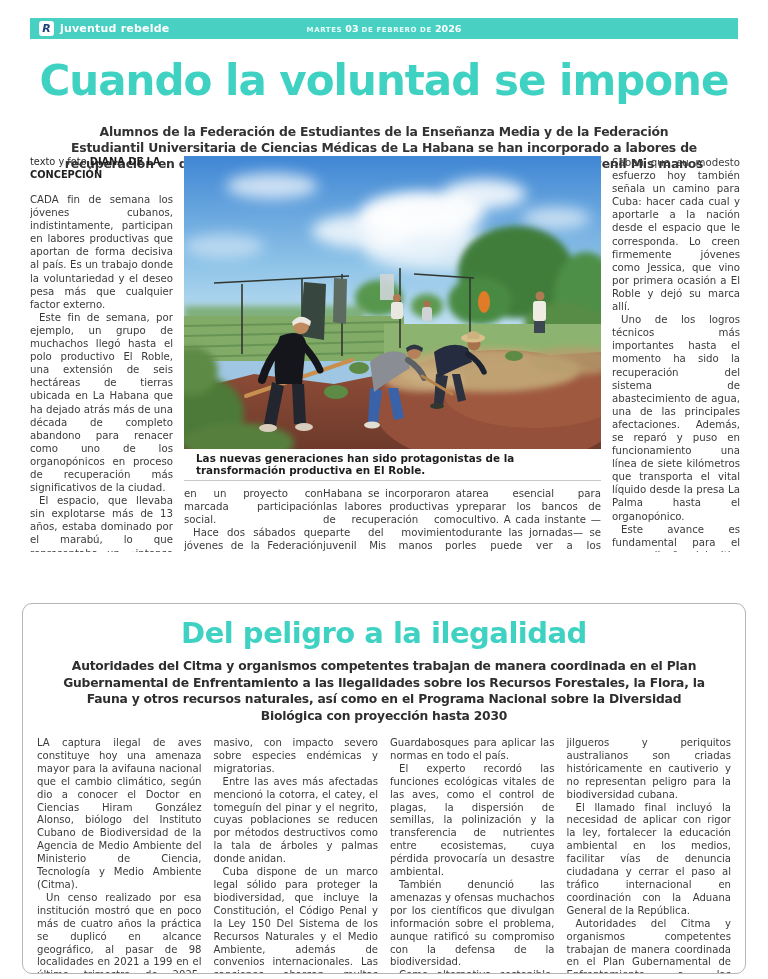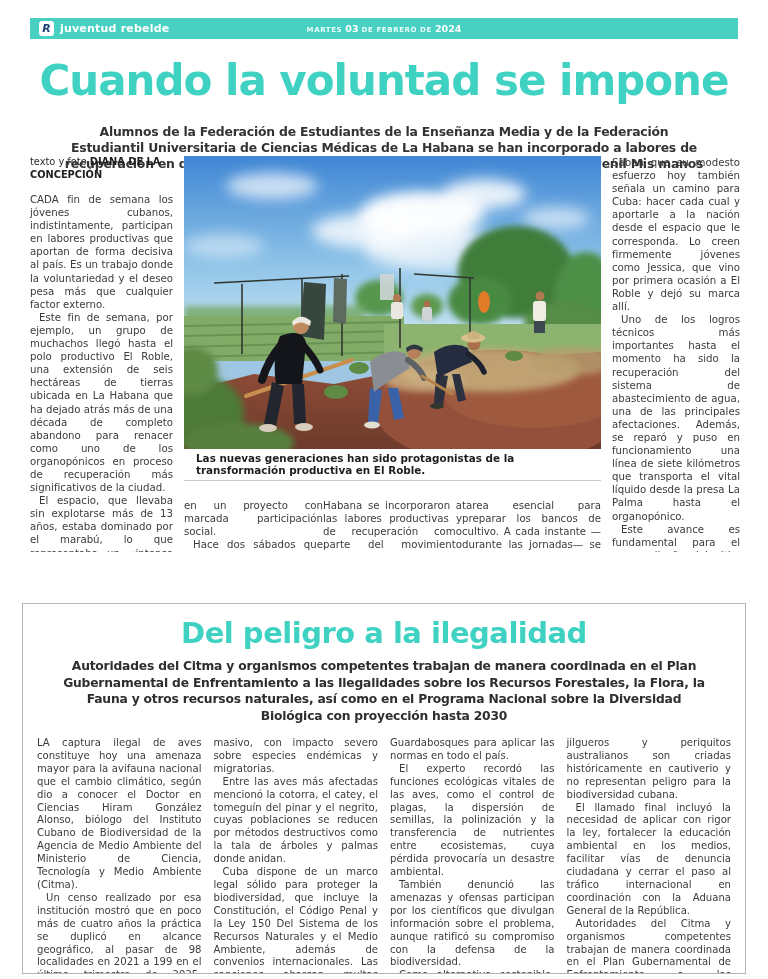--- a/index.html
+++ b/index.html
@@ -43,28 +43,28 @@
   .byline{margin:0 0 12px 0;font-size:9.8px;line-height:12.5px;color:#2c2c2c;}
   .byline b{color:#1e1e1e;}
   .para{margin:0;font-size:10.2px;line-height:13.1px;text-align:justify;color:#3b3b3b;}
   .para + .para{text-indent:9px;}
   figure{margin:0;}
   .photo{display:block;width:417px;height:293px;background:#9fc6e2;}
   figcaption{
     margin:3px 0 4px 12px;font-size:10.4px;line-height:12px;font-weight:bold;color:#1d1d1d;
   }
   .subcols{
-    display:flex;border-top:1px solid #c9c9c9;padding-top:18px;
+    display:flex;border-top:1px solid #c9c9c9;padding-top:6px;
     height:122px;overflow:hidden;
   }
   .subcol{flex:1;min-width:0;}
   
   .a2{
     position:absolute;left:22px;right:22px;top:603px;bottom:5px;
-    border:1.5px solid #b5b5b5;border-radius:0;box-sizing:border-box;
+    border:1.5px solid #b5b5b5;border-radius:10px;box-sizing:border-box;
     padding:8px 14px 10px 14px;overflow:hidden;background:#fff;
   }
   .headline2{
     margin:4px 0 8px 0;text-align:center;
     font-size:29px;font-weight:bold;color:#3fd2c2;letter-spacing:-.5px;
   }
   .deck2{
     margin:0 auto 13px auto;max-width:648px;text-align:center;
     font-size:12.3px;line-height:16.5px;font-weight:bold;color:#2e2e2e;letter-spacing:-.2px;
   }
@@ -79,21 +79,21 @@
 
   <header class="topbar">
     <div class="brand">
       <span class="logo">R</span>
       <span class="brand-text">juventud rebelde</span>
     </div>
     <div class="dateline">
       <span>MARTES</span>
       <b>03</b>
       <span>DE FEBRERO DE</span>
-      <b>2024</b>
+      <b>2026</b>
     </div>
     <div class="tagline">DIARIO DE LA JUVENTUD CUBANA</div>
   </header>
 
   <h1 class="headline1">Cuando la voluntad se impone</h1>
   <p class="deck1">Alumnos de la Federación de Estudiantes de la Enseñanza Media y de la Federación Estudiantil Universitaria de Ciencias Médicas de La Habana se han incorporado a labores de recuperación en distintos espacios productivos como parte del movimiento juvenil Mis manos por Cuba</p>
 
   <section class="a1">
     <div class="c1">
       <p class="byline"><span>texto y foto </span><b>DIANA DE LA CONCEPCIÓN</b></p>
@@ -272,21 +272,21 @@
       </div>
       <div class="col4">
         <p class="para">masivo, con impacto severo sobre especies endémicas y migratorias.</p>
         <p class="para">Entre las aves más afectadas mencionó la cotorra, el catey, el tomeguín del pinar y el negrito, cuyas poblaciones se reducen por métodos destructivos como la tala de árboles y palmas donde anidan.</p>
         <p class="para">Cuba dispone de un marco legal sólido para proteger la biodiversidad, que incluye la Constitución, el Código Penal y la Ley 150 Del Sistema de los Recursos Naturales y el Medio Ambiente, además de convenios internacionales. Las sanciones abarcan multas elevadas y privación de libertad.</p>
 
       </div>
       <div class="col4">
         <p class="para">Guardabosques para aplicar las normas en todo el país.</p>
         <p class="para">El experto recordó las funciones ecológicas vitales de las aves, como el control de plagas, la dispersión de semillas, la polinización y la transferencia de nutrientes entre ecosistemas, cuya pérdida provocaría un desastre ambiental.</p>
-        <p class="para">También denunció las amenazas y ofensas participan por los científicos que divulgan información sobre el problema, aunque ratificó su compromiso con la defensa de la biodiversidad.</p>
+        <p class="para">También denunció las amenazas y ofensas muchachos por los científicos que divulgan información sobre el problema, aunque ratificó su compromiso con la defensa de la biodiversidad.</p>
         <p class="para">Como alternativa sostenible, propuso potenciar el turismo de observación de aves, actividad que ya genera empleo en comunidades locales y contribuye a la conservación.</p>
 
       </div>
       <div class="col4">
         <p class="para">jilgueros y periquitos australianos son criadas históricamente en cautiverio y no representan peligro para la biodiversidad cubana.</p>
         <p class="para">El llamado final incluyó la necesidad de aplicar con rigor la ley, fortalecer la educación ambiental en los medios, facilitar vías de denuncia ciudadana y cerrar el paso al tráfico internacional en coordinación con la Aduana General de la República.</p>
         <p class="para">Autoridades del Citma y organismos competentes trabajan de manera coordinada en el Plan Gubernamental de Enfrentamiento a las Ilegalidades sobre los Recursos Forestales, la Flora, la Fauna y otros recursos naturales, así como en el Programa Nacional sobre la Diversidad Biológica con proyección hasta 2030.</p>
       </div>
     </div>
   </section>

